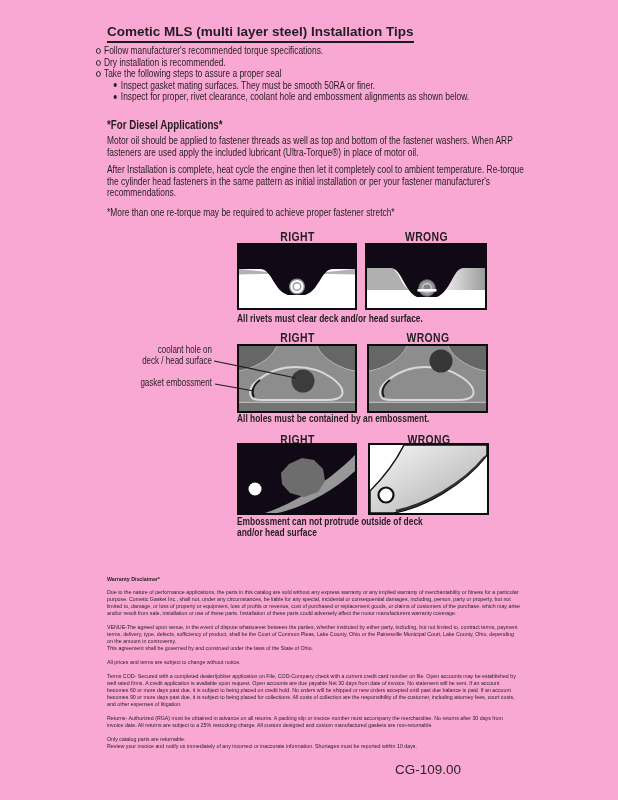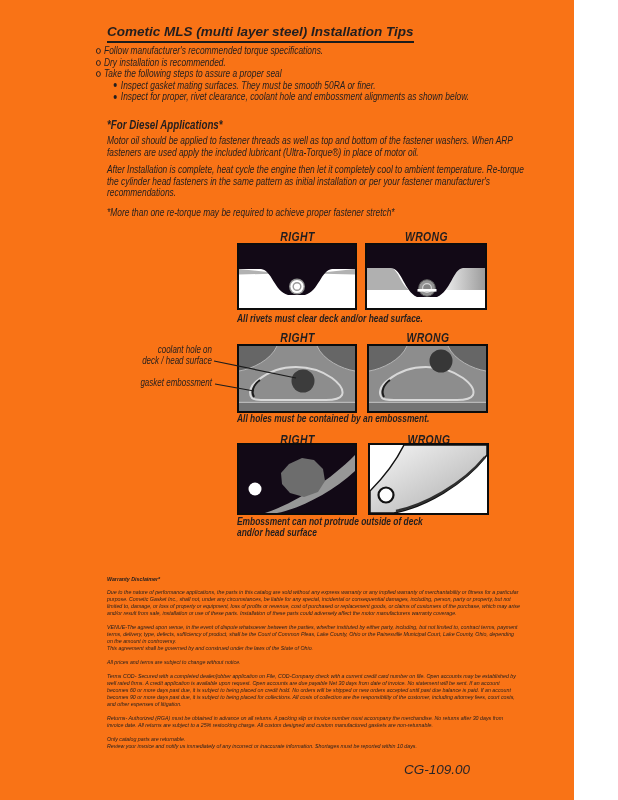--- a/index.html
+++ b/index.html
@@ -1,18 +1,18 @@
 <!DOCTYPE html>
 <html><head>
 <meta charset="utf-8">
 <style>
   html,body{margin:0;padding:0;background:#ffffff;}
   .page{
-    position:relative;width:574px;height:800px;background:#f97316;overflow:hidden;
-    font-family:"Liberation Sans","DejaVu Sans",sans-serif;color:#221e1f;font-style:italic;
+    position:relative;width:618px;height:800px;background:#f9a8d4;overflow:hidden;
+    font-family:"Liberation Sans","DejaVu Sans",sans-serif;color:#221e1f;
   }
   .abs{position:absolute;}
   .cond{transform:scaleX(0.8);transform-origin:0 0;}
   .condR{transform:scaleX(0.8);transform-origin:100% 0;}
   .title{
     font-size:13.5px;font-weight:bold;white-space:nowrap;
     border-bottom:2px solid #1c1c1c;padding-bottom:2px;
     transform:scaleX(0.75);transform-origin:0 0;
   }
   .body-txt{font-size:10.5px;line-height:11.5px;}
@@ -192,15 +192,15 @@
     <p>Due to the nature of performance applications, the parts in this catalog are sold without any express warranty or any implied warranty of merchantability or fitness for a particular purpose.  Cometic Gasket Inc., shall not, under any circumstances, be liable for any special, incidental or consequential damages, including, person, party or property, but not limited to, damage, or loss of property or equipment, loss of profits or revenue, cost of purchased or replacement goods, or claims of customers of the purchase, which may arise and/or result from sale, installation or use of these parts.  Installation of these parts could adversely affect the motor manufacturers warranty coverage.</p>
     <p class="tight">VENUE-The agreed upon venue, in the event of dispute whatsoever between the parties, whether instituted by either party, including, but not limited to, contract terms, payment terms, delivery, type, defects, sufficiency of product, shall be the Court of Common Pleas, Lake County, Ohio or the Painesville Municipal Court, Lake County, Ohio, depending on the amount in controversy.</p>
     <p>This agreement shall be governed by and construed under the laws of the State of Ohio.</p>
     <p>All prices and terms are subject to change without notice.</p>
     <p>Terms COD- Secured with a completed dealer/jobber application on File, COD-Company check with a current credit card number on file.  Open accounts may be established by well rated firms.  A credit application is available upon request.  Open accounts are due payable Net 30 days from date of invoice.  No statement will be sent.  If an account becomes 60 or more days past due, it is subject to being placed on credit hold.  No orders will be shipped or new orders accepted until past due balance is paid.  If an account becomes 90 or more days past due, it is subject to being placed for collections.  All costs of collection are the responsibility of the customer, including attorney fees, court costs, and other expenses of litigation.</p>
     <p>Returns- Authorized (RGA) must be obtained in advance on all returns.  A packing slip or invoice number must accompany the merchandise.  No returns after 30 days from invoice date.  All returns are subject to a 25% restocking charge.  All custom designed and custom manufactured gaskets are non-returnable.</p>
     <p class="tight">Only catalog parts are returnable.</p>
     <p>Review your invoice and notify us immediately of any incorrect or inaccurate information.  Shortages must be reported within 10 days.</p>
   </div>
 
-  <div class="abs footer-code" style="left:404px;top:762px;">CG-109.00</div>
+  <div class="abs footer-code" style="left:395px;top:762px;">CG-109.00</div>
 
 </div>
 
 </body></html>

